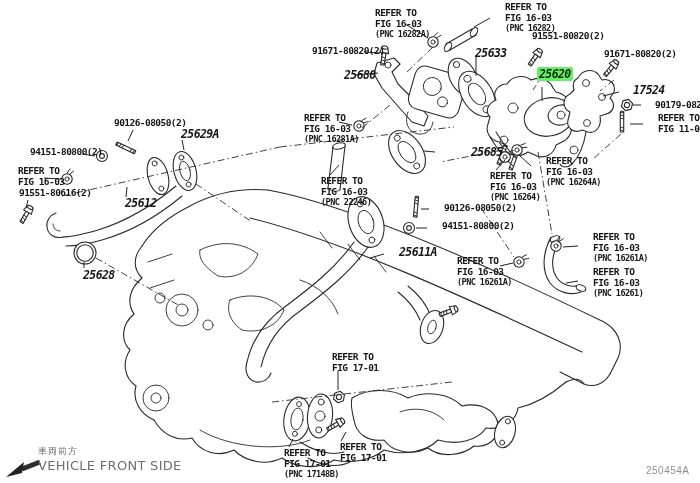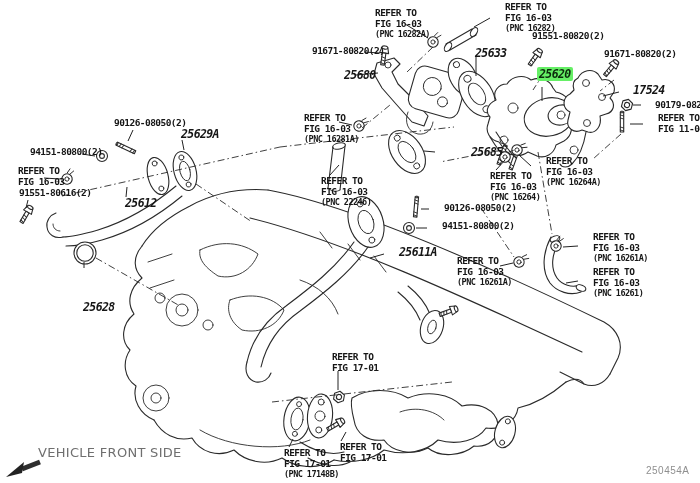--- a/index.html
+++ b/index.html
@@ -382,21 +382,21 @@
       <div class="label refer" style="left: 5px; top: 166px;">
         <div class="ln2">REFER TO</div>
         <div class="ln2">FIG 16-03</div>
       </div>
       <div class="label part" style="left: 6px; top: 188px;">
         <div class="ln2">91551-80616(2)</div>
       </div>
       <div class="label part big" style="left: 112px; top: 197px;">
         <div class="ln2">25612</div>
       </div>
-      <div class="label part big" style="left: 70px; top: 269px; margin-top: 32px;">
+      <div class="label part big" style="left: 70px; top: 269px;">
         <div class="ln2">25628</div>
       </div>
       <div class="label refer" style="left: 291px; top: 113px;">
         <div class="ln2">REFER TO</div>
         <div class="ln2">FIG 16-03</div>
         <div class="ln2 pnc">(PNC 16281A)</div>
       </div>
       <div class="label part big" style="left: 436px; top: 146px; margin-left: 22px;">
         <div class="ln2">25685</div>
       </div>
@@ -414,17 +414,18 @@
         <div class="ln2">FIG 17-01</div>
       </div>
       <div class="label refer" style="left: 271px; top: 448px;">
         <div class="ln2">REFER TO</div>
         <div class="ln2">FIG 17-01</div>
         <div class="ln2 pnc">(PNC 17148B)</div>
       </div>
     </div>
 
   <div class="front">
+    <div class="jp">車両前方</div>
     <div class="en">VEHICLE FRONT SIDE</div>
   </div>
 
   <div class="dwgnum">250454A</div>
 </div>
 
 </body></html>

